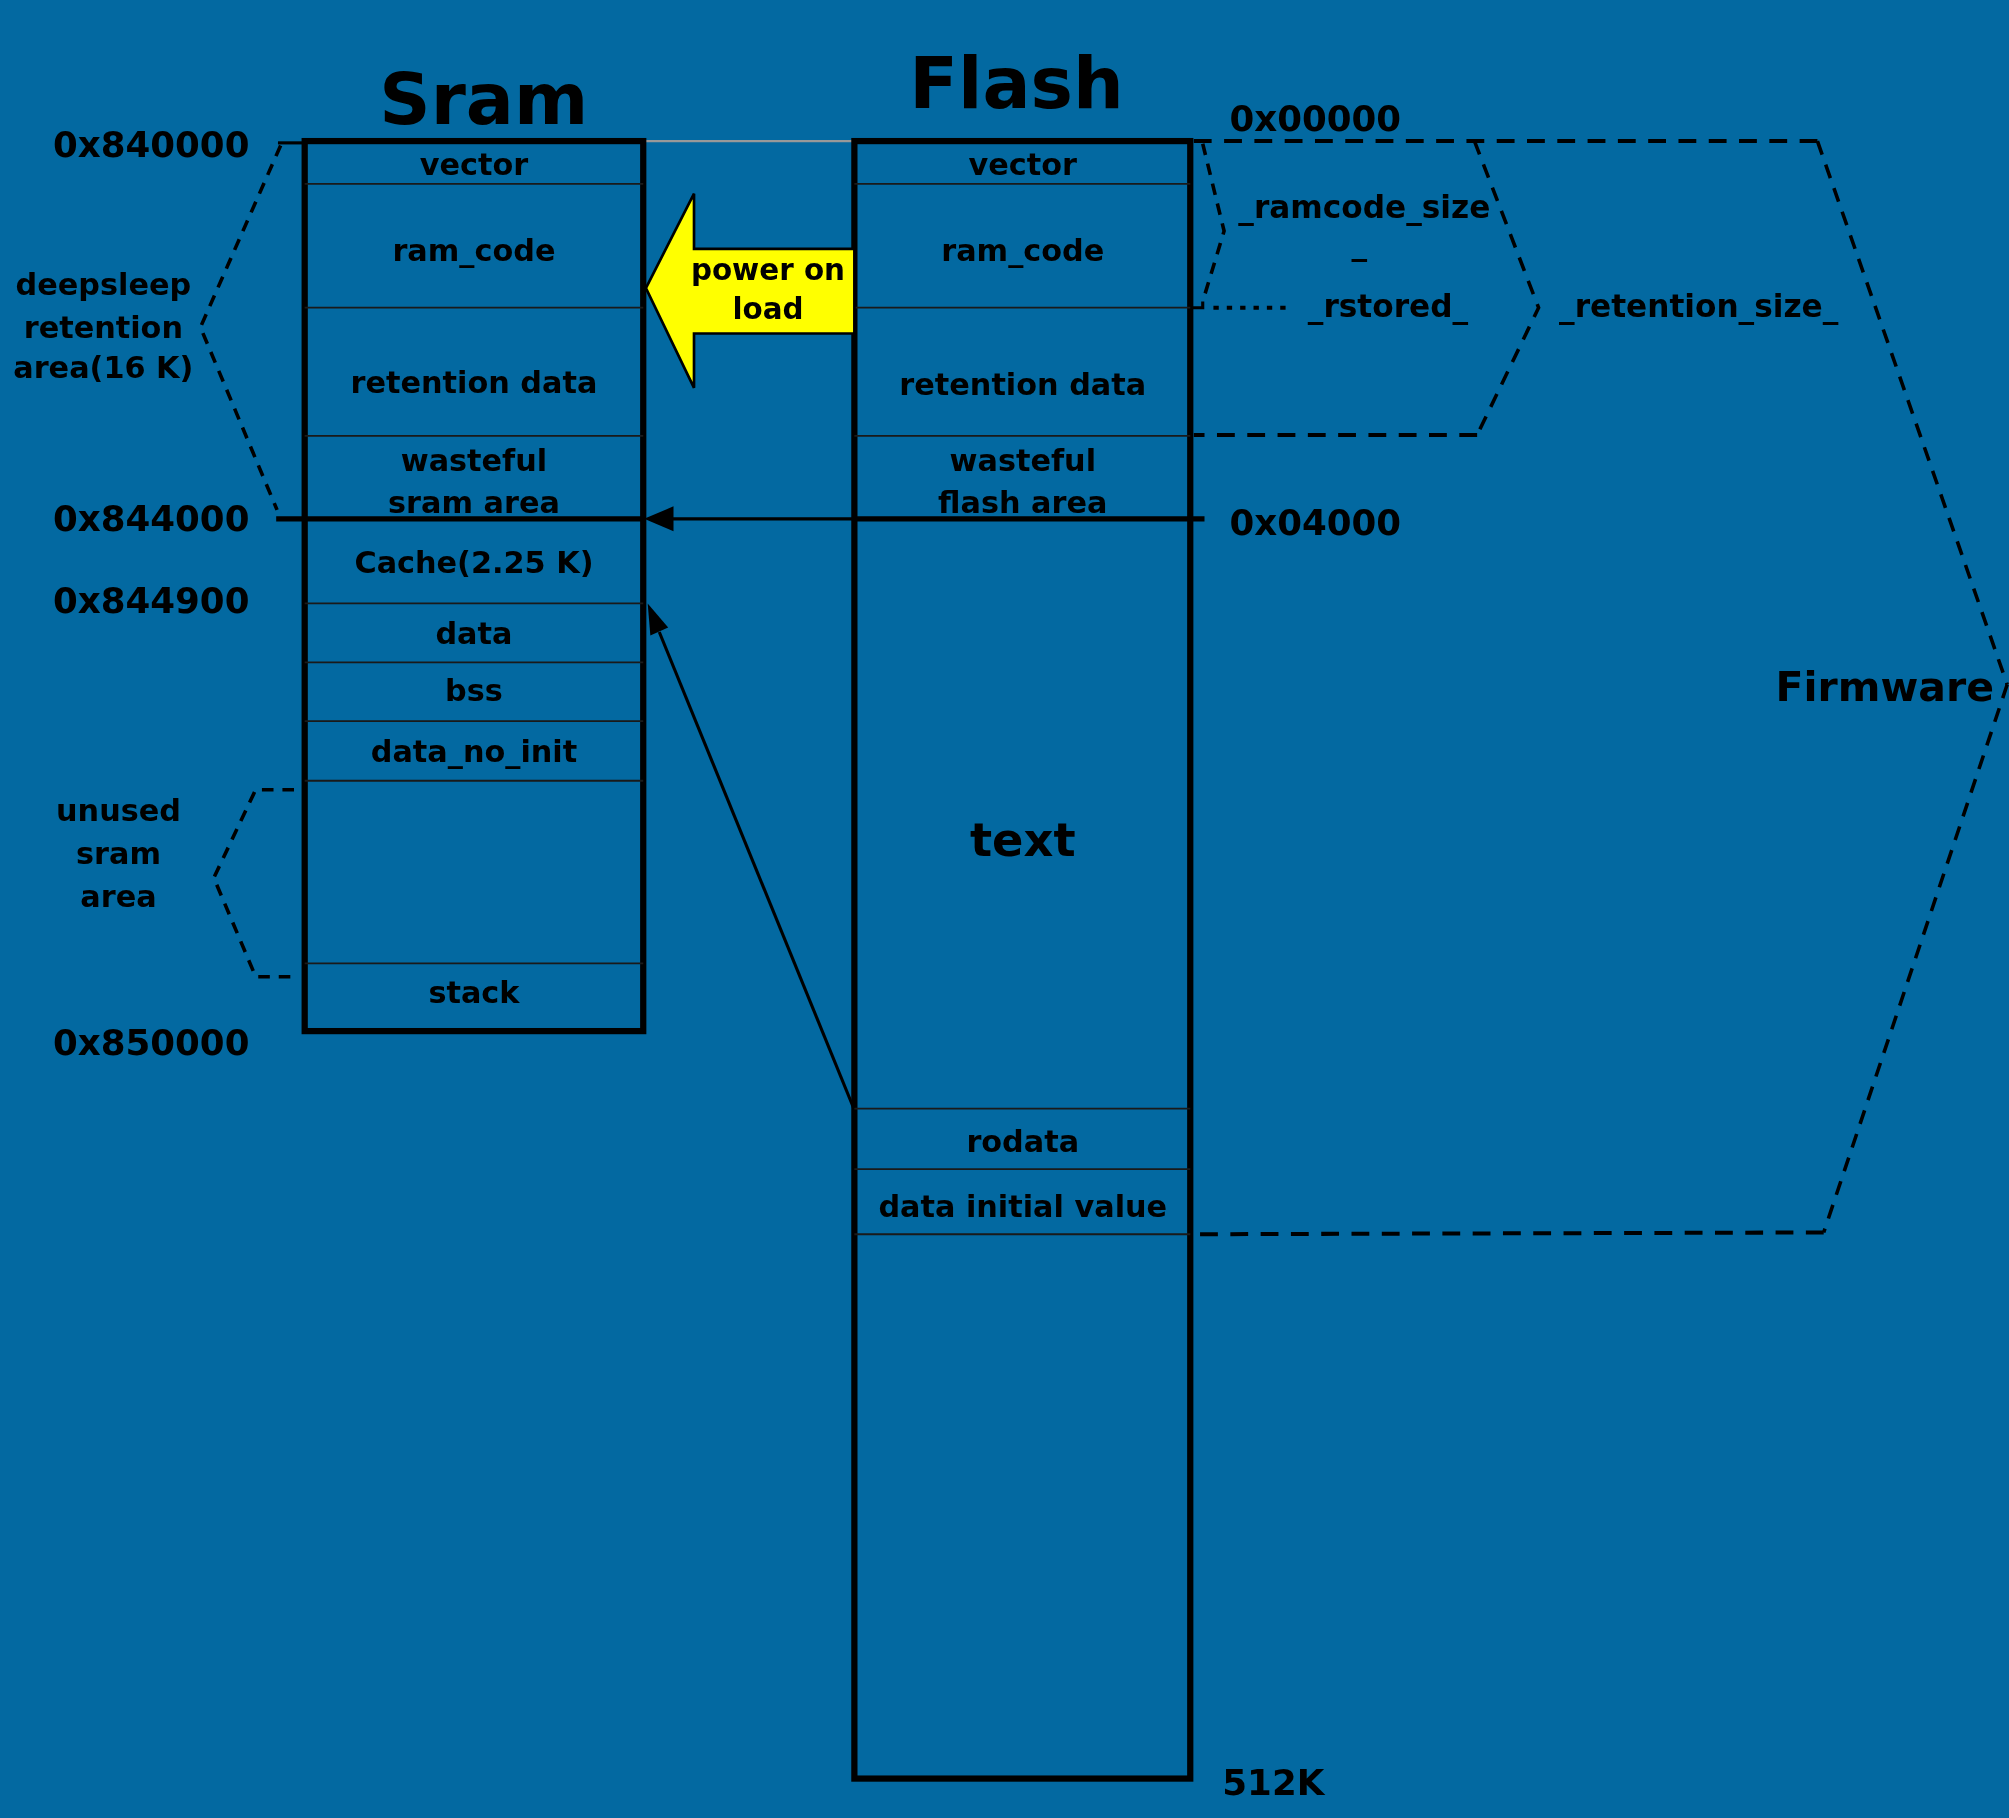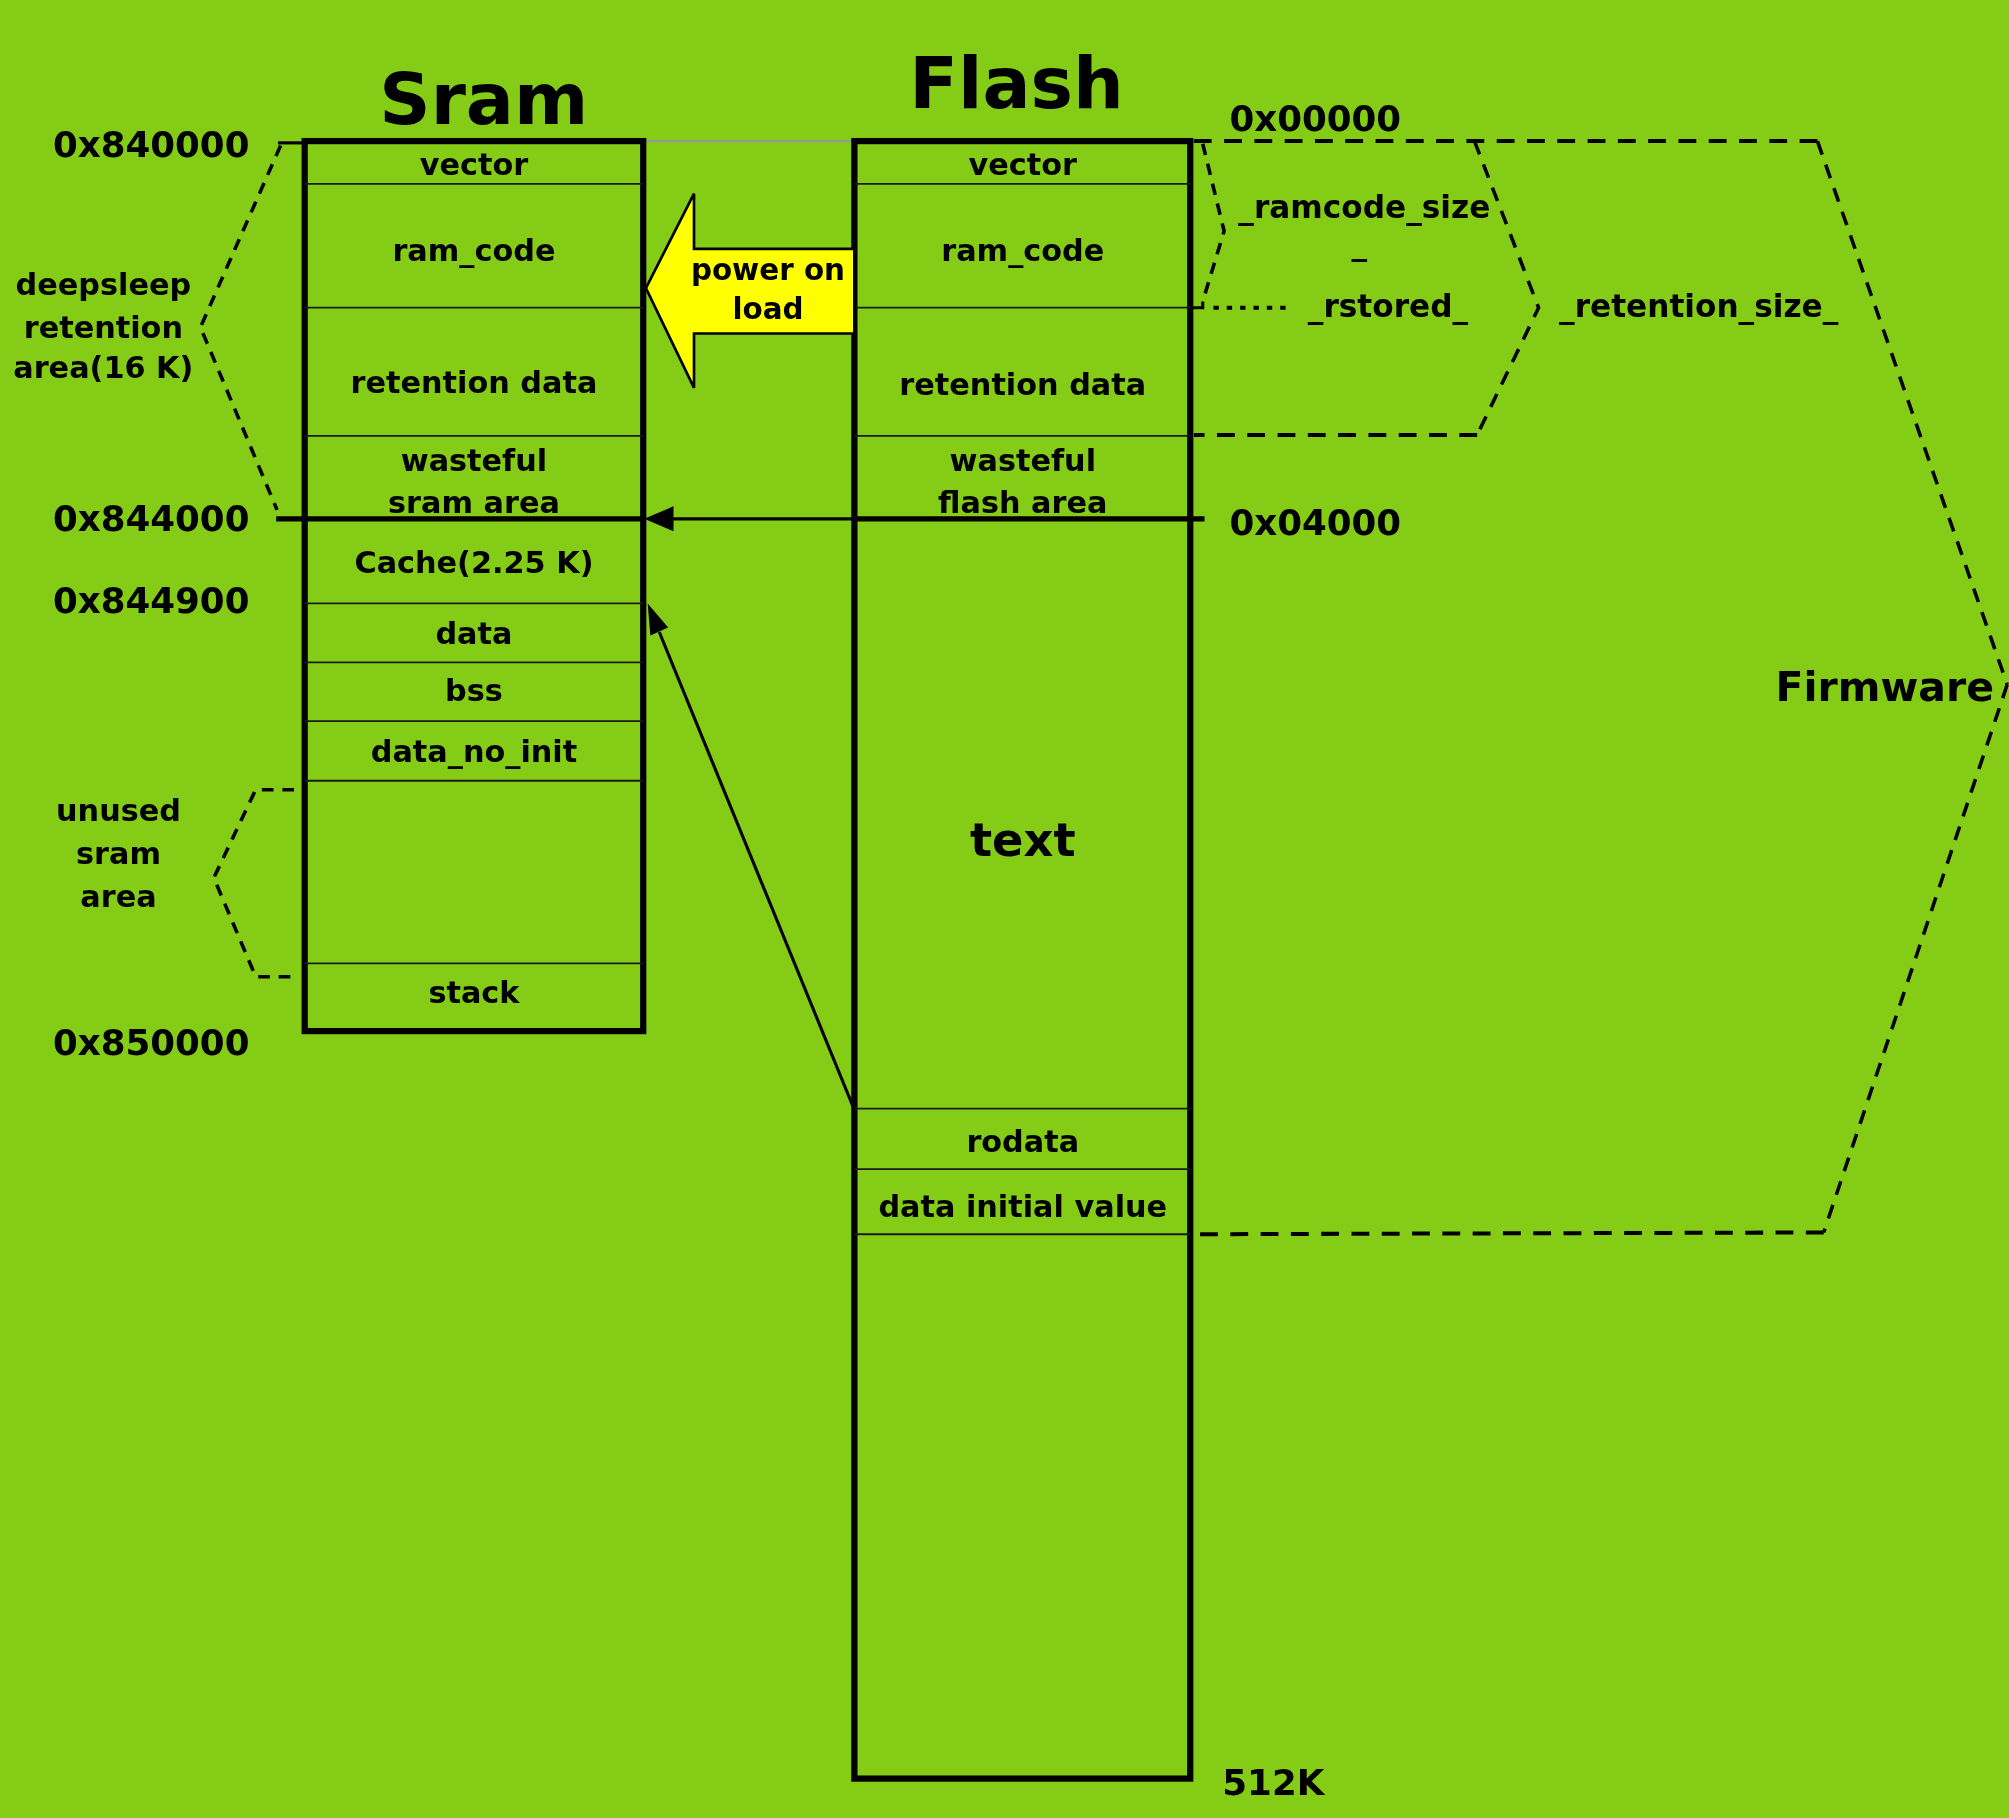--- a/index.html
+++ b/index.html
@@ -1,16 +1,16 @@
 <!DOCTYPE html>
 <html style="font-size:14.3px"><head>
 <meta charset="utf-8">
 <style>
   html,body{margin:0;padding:0;background:#ffffff;}
-  .stage{width:2009px;height:1819px;position:relative;background:#84cc16;}
+  .stage{width:2009px;height:1819px;position:relative;background:#0369a1;}
   svg{display:block;}
   text{font-family:"DejaVu Sans","Liberation Sans",sans-serif;font-weight:bold;fill:#000;}
   .title{font-size:80px;}
   .row{font-size:34px;}
   .bigtext{font-size:52px;}
   .addr{font-size:40px;}
   .ann{font-size:35px;}
   .fw{font-size:46px;}
   .side{font-size:34px;}
   .arrowtext{font-size:33px;}

